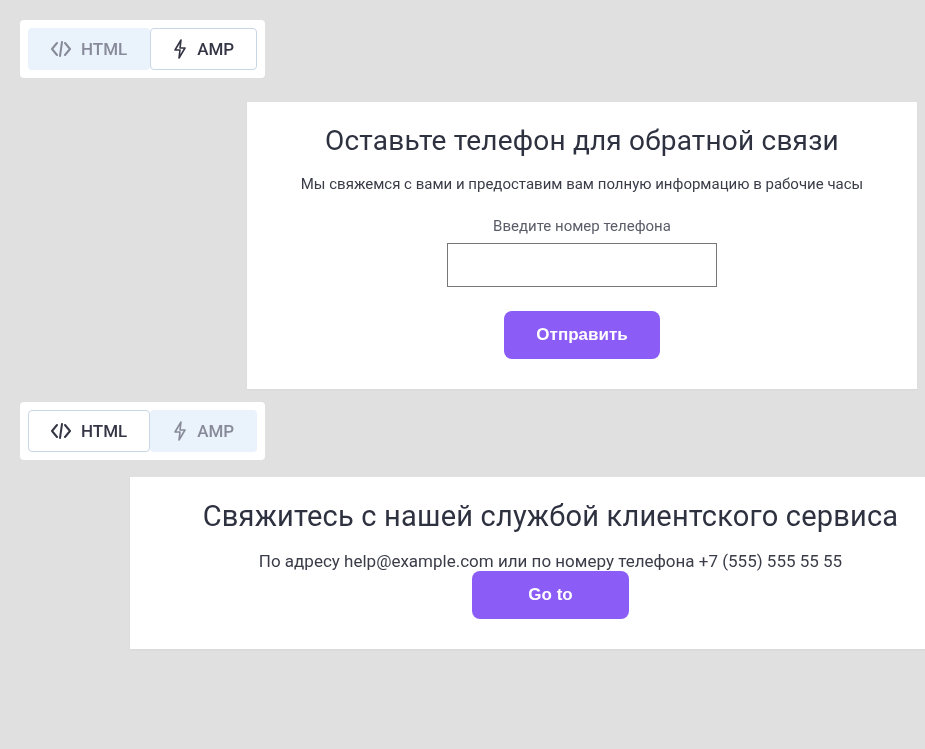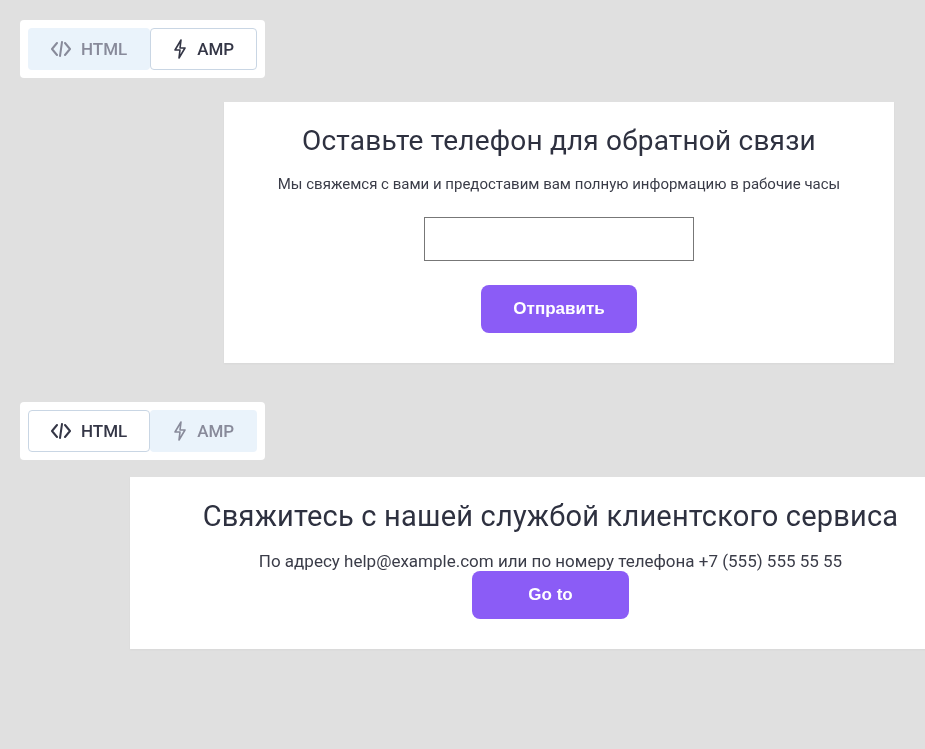--- a/index.html
+++ b/index.html
@@ -51,21 +51,21 @@
 
     .card {
       position: absolute;
       background: #fff;
       text-align: center;
       padding: 22px 30px 30px 30px;
       box-shadow: 0 1px 2px rgba(0,0,0,0.04);
     }
     .card-1 {
       top: 102px;
-      left: 224px;
+      left: 247px;
       width: 670px;
     }
     .card-2 {
       top: 477px;
       left: 130px;
       width: 841px;
     }
     .card-title {
       font-size: 28px;
       font-weight: 400;
@@ -135,20 +135,21 @@
         <path d="M8 1L2 11H7L6 19L12 9H7L8 1Z" stroke="#343646" stroke-width="1.6" stroke-linejoin="round" fill="none"></path>
       </svg>
     </span>
     <span>AMP</span>
   </div>
 </div>
 
 <div class="card card-1">
   <h2 class="card-title">Оставьте телефон для обратной связи</h2>
   <p class="card-subtitle">Мы свяжемся с вами и предоставим вам полную информацию в рабочие часы</p>
+  <label class="field-label">Введите номер телефона</label>
   <input type="text" class="phone-input" style="">
   <div>
     <button class="btn">Отправить</button>
   </div>
 </div>
 
 <div class="tab-group tab-group-2">
   <div class="tab tab-active">
     <span class="tab-icon">
       <svg width="20" height="16" viewBox="0 0 20 16" fill="none">

